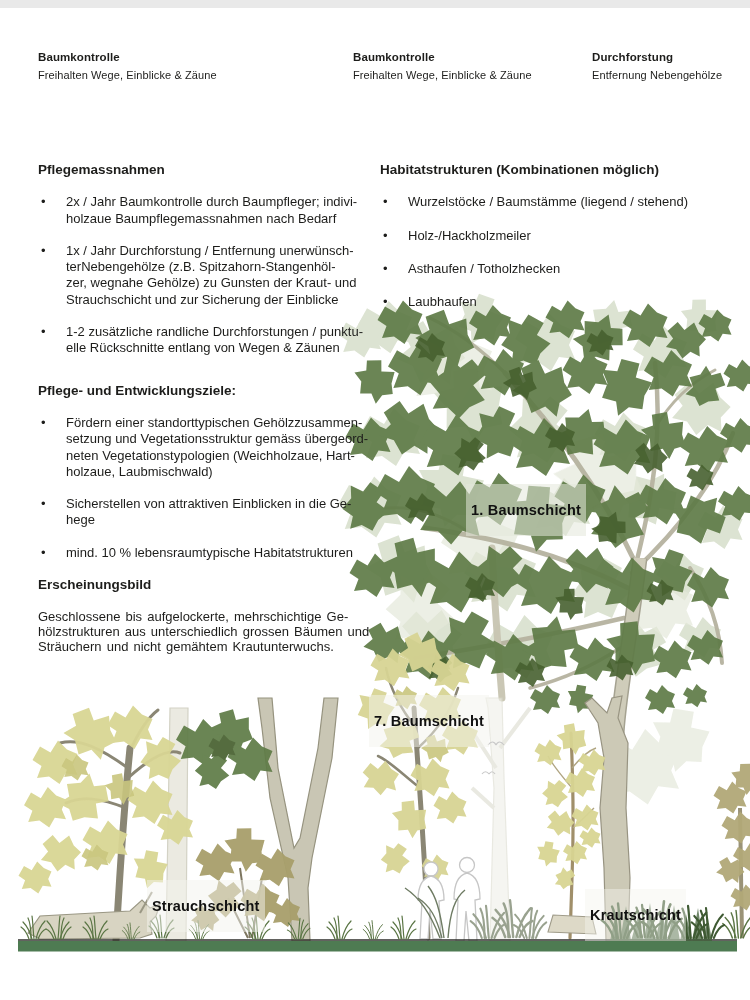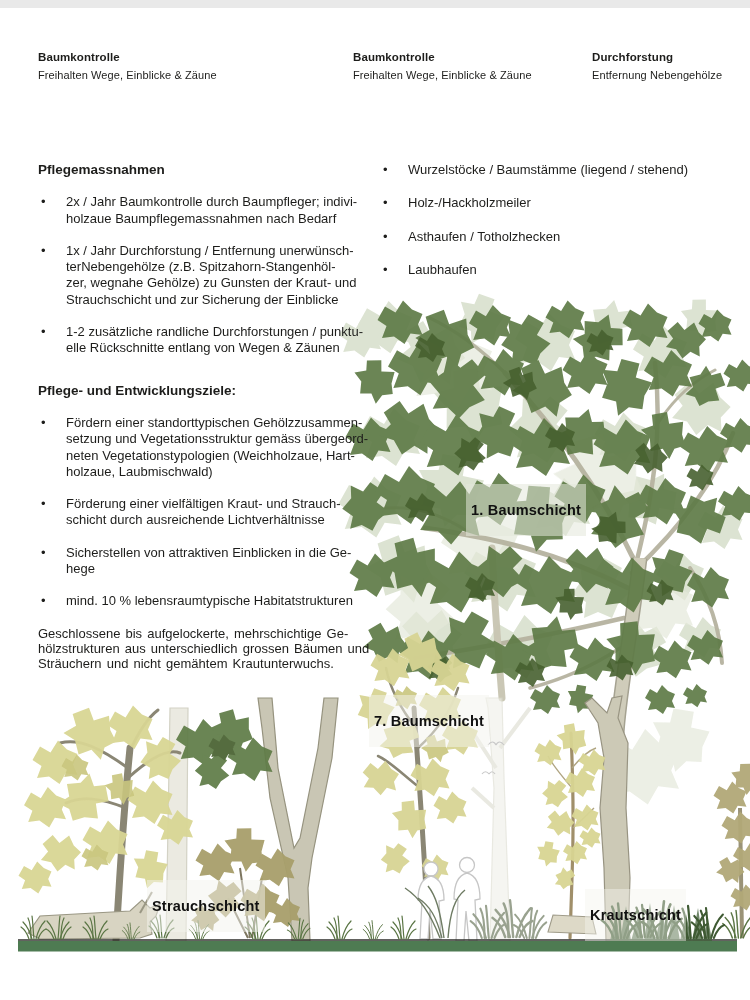--- a/index.html
+++ b/index.html
@@ -382,32 +382,32 @@
 Strauchschicht und zur Sicherung der Einblicke</li>
       <li>1-2 zusätzliche randliche Durchforstungen / punktu-
 elle Rückschnitte entlang von Wegen &amp; Zäunen</li>
     </ul>
     <h3 class="sec-h later">Pflege- und Entwicklungsziele:</h3>
     <ul class="blist">
       <li>Fördern einer standorttypischen Gehölzzusammen-
 setzung und Vegetationsstruktur gemäss übergeord-
 neten Vegetationstypologien (Weichholzaue, Hart-
 holzaue, Laubmischwald)</li>
-      <li>Förderung einer vielfältigen Kraut- und Strauch-
-schicht durch ausreichende Lichtverhältnisse</li>
       <li>Sicherstellen von attraktiven Einblicken in die Ge-
 hege</li>
       <li>mind. 10 % lebensraumtypische Habitatstrukturen</li>
     </ul>
+    <h3 class="sec-h" style="margin-top:8px">Erscheinungsbild</h3>
     <p class="body-par">Geschlossene bis aufgelockerte, mehrschichtige Ge-
 hölzstrukturen aus unterschiedlich grossen Bäumen und
 Sträuchern und nicht gemähtem Krautunterwuchs.</p>
   </div>
 
   <div class="col col-right">
+    <h3 class="sec-h">Habitatstrukturen (Kombinationen möglich)</h3>
     <ul class="blist">
       <li>Wurzelstöcke / Baumstämme (liegend / stehend)</li>
       <li>Holz-/Hackholzmeiler</li>
       <li>Asthaufen / Totholzhecken</li>
       <li>Laubhaufen</li>
     </ul>
   </div>
 
   <div class="layer-label" style="left:466px;top:476px">1. Baumschicht</div>
   <div class="layer-label" style="left:369px;top:687px;background:rgba(244,244,238,.5)">7. Baumschicht</div>

